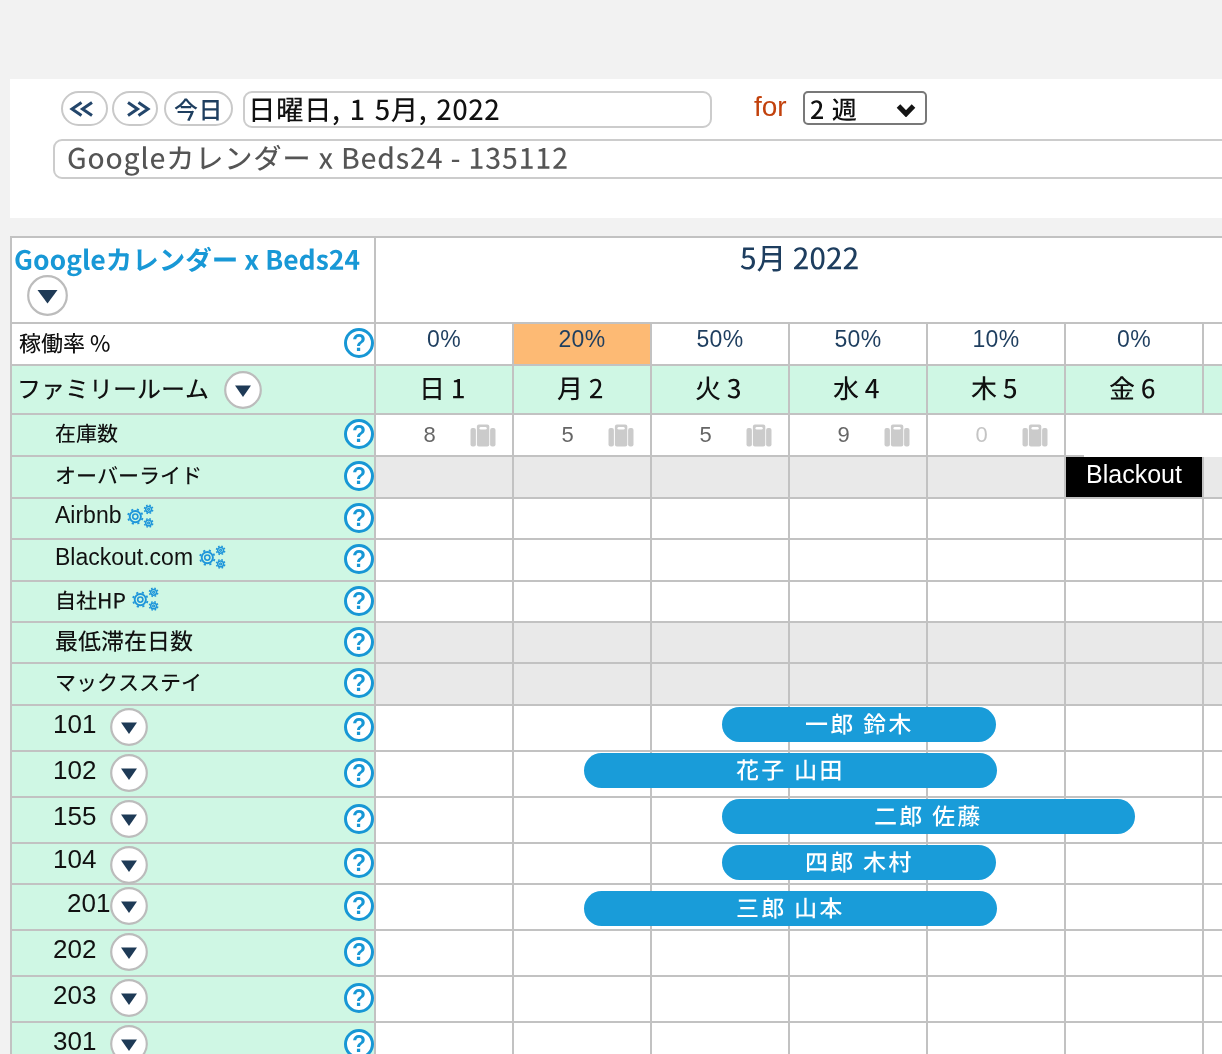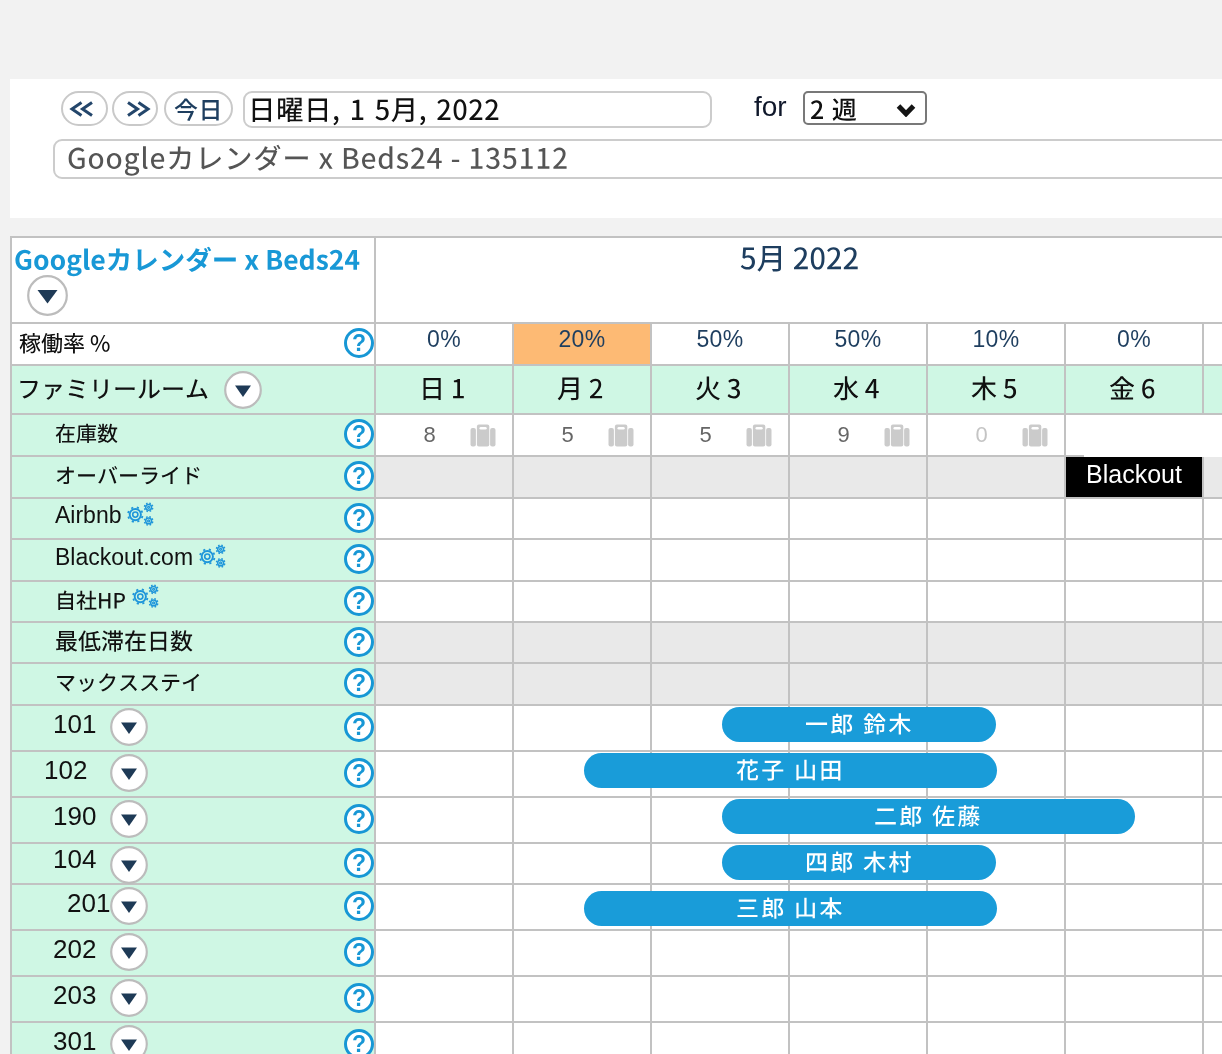--- a/index.html
+++ b/index.html
@@ -5,33 +5,33 @@
  font-family:"Liberation Sans",sans-serif;position:relative}
 svg{display:block}
 .panel{position:absolute;left:10px;top:79px;width:1212px;height:139px;background:#fff}
 .tb1{position:absolute;left:0;top:12px;width:1212px;height:37px}
 .btn{position:absolute;background:#fff;border:2px solid #c9c9c9;border-radius:18px;
  display:flex;align-items:center;justify-content:center;height:35px;top:0}
 .inp{position:absolute;background:#fff;border:2px solid #cccccc;border-radius:9px;
  display:flex;align-items:center}
 .sel{position:absolute;background:#fff;border:2px solid #787878;border-radius:5px;
  display:flex;align-items:center}
-.forlbl{position:absolute;left:744px;top:0px;color:#0f172a;font-size:28px}
+.forlbl{position:absolute;left:744px;top:0px;color:#c2410c;font-size:28px}
 .tbl{position:absolute;left:10px;top:236px;width:1212px;height:818px;
  border-left:2px solid #c2c2c2;border-top:2px solid #c2c2c2;background:#fff}
 .row{display:flex;width:1210px}
 .lc{width:364px;border-right:2px solid #c2c2c2;border-bottom:2px solid #c2c2c2;
  display:flex;align-items:center;position:relative}
 .dc{width:138px;border-right:2px solid #c2c2c2;border-bottom:2px solid #c2c2c2;
  display:flex;align-items:center;justify-content:center}
 .dc:last-child{width:18px;border-right:none}
 .mint{background:#cff7e4}
 .gray{background:#e9e9e9}
 .q{margin-left:auto;margin-right:0px;display:block;position:relative;top:-1px}
-.ind{margin-left:43px;display:flex;position:relative;top:-3px}
+.ind{margin-left:43px;display:flex;align-items:center;position:relative;top:-3px}
 .bar{position:absolute;height:35px;border-radius:17.5px;background:#199cd9;
  display:flex;align-items:center;justify-content:center;z-index:5}
 .bar svg{position:relative;top:-2px}
 .u2{position:relative;top:-2px}
 .num{width:75px;text-align:center;font-size:22px;color:#666;margin-right:3px}
 </style></head><body>
 <div class="panel">
     <div class="tb1">
       <div class="btn" style="left:51px;width:47px">
         <svg width="34" height="16" viewBox="0 0 34 16">
@@ -497,21 +497,21 @@
       <div class="dc"></div>
       <div class="dc"></div>
       <div class="dc"></div>
       <div class="dc"></div>
       <div class="dc"></div>
       <div class="dc"></div>
       <div class="dc"></div>
     </div>
     <div class="row" style="height:46px">
       <div class="lc mint">
-        <span class="ind" style="font-size:26px;color:#111;margin-left:32px;top:-4px">102</span>
+        <span class="ind" style="font-size:26px;color:#111;margin-left:41px;top:-4px">102</span>
         <div style="position:absolute;left:98px;top:2px">
           <svg width="38" height="38" viewBox="0 0 38 38">
             <circle cx="19.0" cy="19.0" r="17.8" fill="#fff" stroke="#bcbcbc" stroke-width="2.2"></circle>
             <path d="M 11.0 14.5 L 27.0 14.5 L 19.0 26.0 Z" fill="#1e3a56"></path>
           </svg>
         </div>
         <span class="q">
           <svg width="30" height="30" viewBox="0 0 30 30">
             <circle cx="15" cy="15" r="13.5" fill="#fff" stroke="#1797d5" stroke-width="3"></circle>
             <text x="15" y="23" text-anchor="middle" font-family="Liberation Sans" font-size="23" font-weight="bold" fill="#1797d5">?</text>
@@ -521,21 +521,21 @@
       <div class="dc"></div>
       <div class="dc"></div>
       <div class="dc"></div>
       <div class="dc"></div>
       <div class="dc"></div>
       <div class="dc"></div>
       <div class="dc"></div>
     </div>
     <div class="row" style="height:46px">
       <div class="lc mint">
-        <span class="ind" style="font-size:26px;color:#111;margin-left:41px;top:-4px">190</span>
+        <span class="ind" style="font-size:26px;color:#111;margin-left:41px;top:-4px">155</span>
         <div style="position:absolute;left:98px;top:2px">
           <svg width="38" height="38" viewBox="0 0 38 38">
             <circle cx="19.0" cy="19.0" r="17.8" fill="#fff" stroke="#bcbcbc" stroke-width="2.2"></circle>
             <path d="M 11.0 14.5 L 27.0 14.5 L 19.0 26.0 Z" fill="#1e3a56"></path>
           </svg>
         </div>
         <span class="q">
           <svg width="30" height="30" viewBox="0 0 30 30">
             <circle cx="15" cy="15" r="13.5" fill="#fff" stroke="#1797d5" stroke-width="3"></circle>
             <text x="15" y="23" text-anchor="middle" font-family="Liberation Sans" font-size="23" font-weight="bold" fill="#1797d5">?</text>

